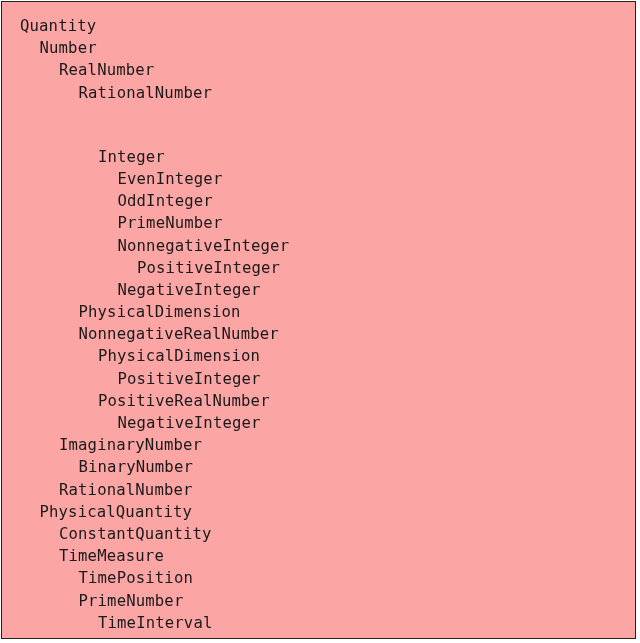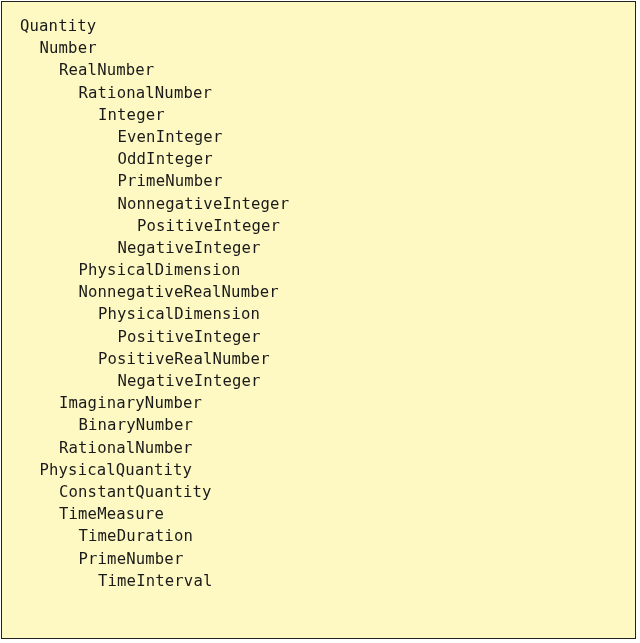--- a/index.html
+++ b/index.html
@@ -1,52 +1,52 @@
 <!DOCTYPE html>
 <html><head>
 <meta charset="utf-8">
 <style>
   html, body { margin: 0; padding: 0; background: #ffffff; }
   body { width: 640px; height: 643px; position: relative; overflow: hidden; }
   .frame {
     position: absolute; left: 1px; top: 1px; width: 635px; height: 638px;
-    border: 1.5px solid #222; box-sizing: border-box; background: #fef9c3;
+    border: 1.5px solid #222; box-sizing: border-box; background: #fca5a5;
   }
   .tree { position: absolute; left: 18px; top: 13px; margin: 0; padding: 0; list-style: none; }
   .node {
     font-family: "DejaVu Sans Mono", "Liberation Mono", monospace;
     font-size: 15.6px; line-height: 22.2px; height: 22.2px;
     color: #1a1a1a; white-space: pre; letter-spacing: 0.15px;
   }
 </style>
 </head>
 <body>
 
 <div class="frame">
   <ul class="tree">
     <li class="node" style="padding-left: 0px;">Quantity</li>
     <li class="node" style="padding-left: 19.5px;">Number</li>
     <li class="node" style="padding-left: 39px;">RealNumber</li>
     <li class="node" style="padding-left: 58.5px;">RationalNumber</li>
-    <li class="node" style="padding-left: 78px;">Integer</li>
+    <li class="node" style="padding-left: 78px; margin-top: 42px;">Integer</li>
     <li class="node" style="padding-left: 97.5px;">EvenInteger</li>
     <li class="node" style="padding-left: 97.5px;">OddInteger</li>
     <li class="node" style="padding-left: 97.5px;">PrimeNumber</li>
     <li class="node" style="padding-left: 97.5px;">NonnegativeInteger</li>
     <li class="node" style="padding-left: 117px;">PositiveInteger</li>
     <li class="node" style="padding-left: 97.5px;">NegativeInteger</li>
     <li class="node" style="padding-left: 58.5px;">PhysicalDimension</li>
     <li class="node" style="padding-left: 58.5px;">NonnegativeRealNumber</li>
     <li class="node" style="padding-left: 78px;">PhysicalDimension</li>
     <li class="node" style="padding-left: 97.5px;">PositiveInteger</li>
     <li class="node" style="padding-left: 78px;">PositiveRealNumber</li>
     <li class="node" style="padding-left: 97.5px;">NegativeInteger</li>
     <li class="node" style="padding-left: 39px;">ImaginaryNumber</li>
     <li class="node" style="padding-left: 58.5px;">BinaryNumber</li>
     <li class="node" style="padding-left: 39px;">RationalNumber</li>
     <li class="node" style="padding-left: 19.5px;">PhysicalQuantity</li>
     <li class="node" style="padding-left: 39px;">ConstantQuantity</li>
     <li class="node" style="padding-left: 39px;">TimeMeasure</li>
-    <li class="node" style="padding-left: 58.5px;">TimeDuration</li>
+    <li class="node" style="padding-left: 58.5px;">TimePosition</li>
     <li class="node" style="padding-left: 58.5px;">PrimeNumber</li>
     <li class="node" style="padding-left: 78px;">TimeInterval</li>
   </ul>
 </div>
 
 </body></html>

